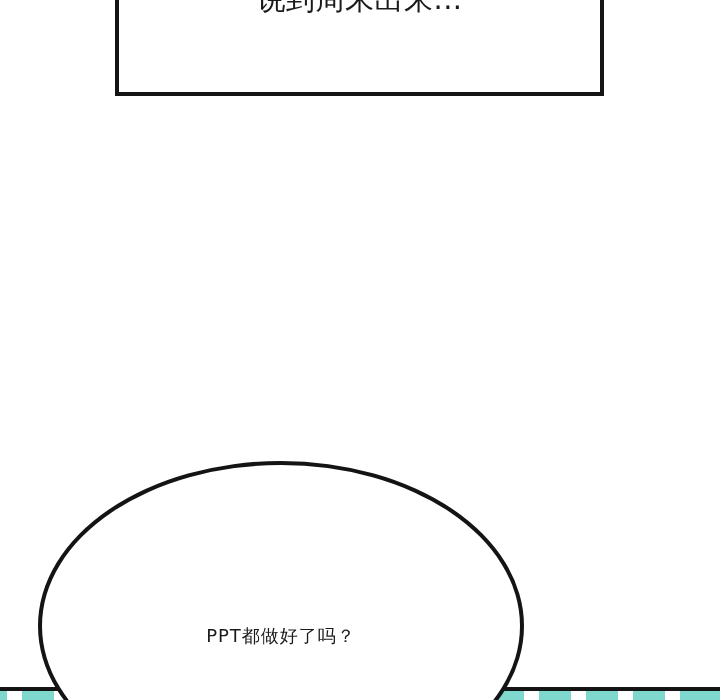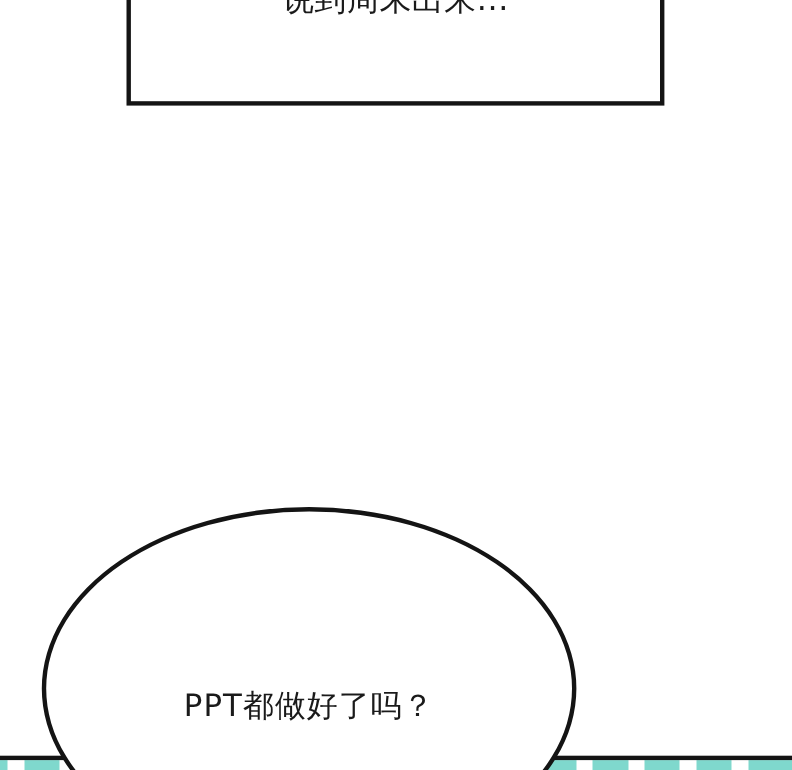--- a/index.html
+++ b/index.html
@@ -59,21 +59,21 @@
     border: 4px solid var(--ink);
     border-radius: 50%;
     box-sizing: content-box;
     z-index: 2;
   }
   .speech-bubble .txt {
     position: absolute;
     left: 0; right: 0;
     top: 160px;
     text-align: center;
-    font-size: 28px;
+    font-size: 18px;
     line-height: 1.2;
     letter-spacing: 1px;
     white-space: nowrap;
   }
 </style>
 </head>
 <body>
 
 <div>
 

